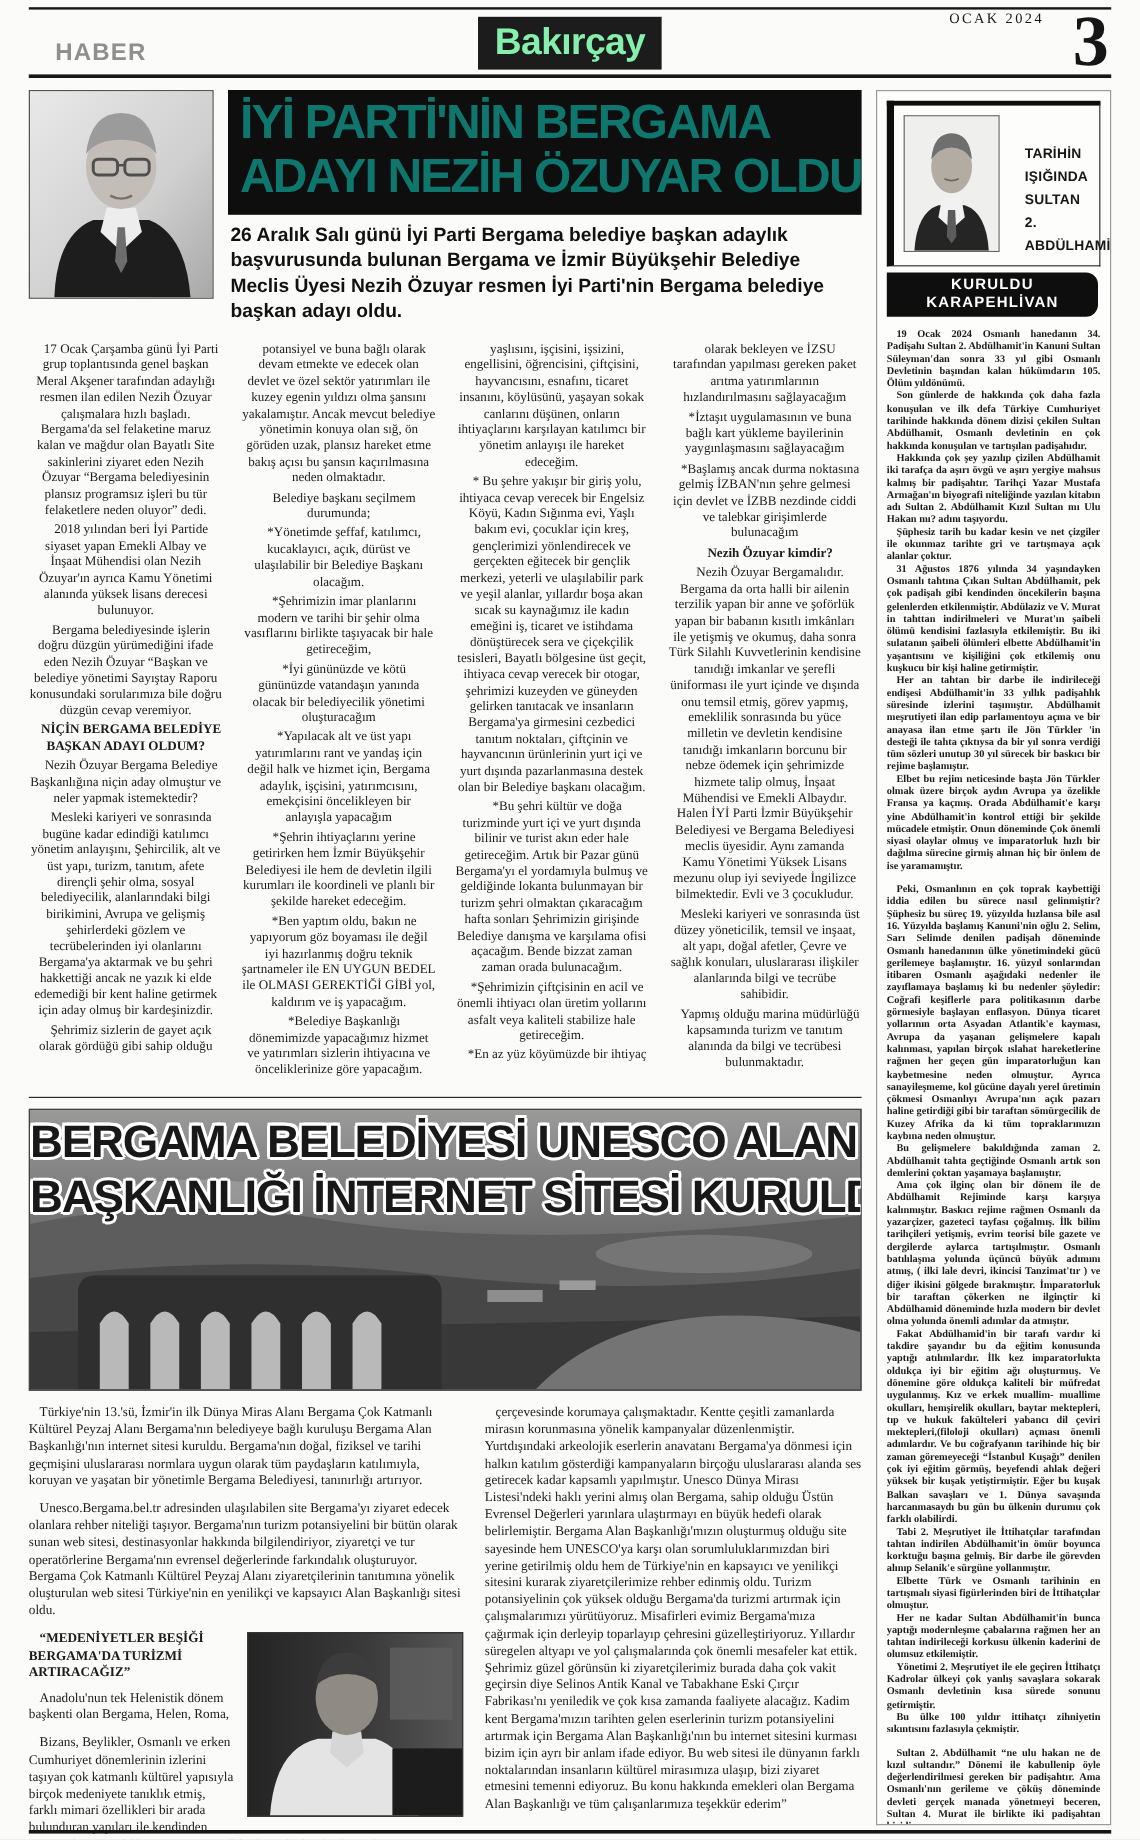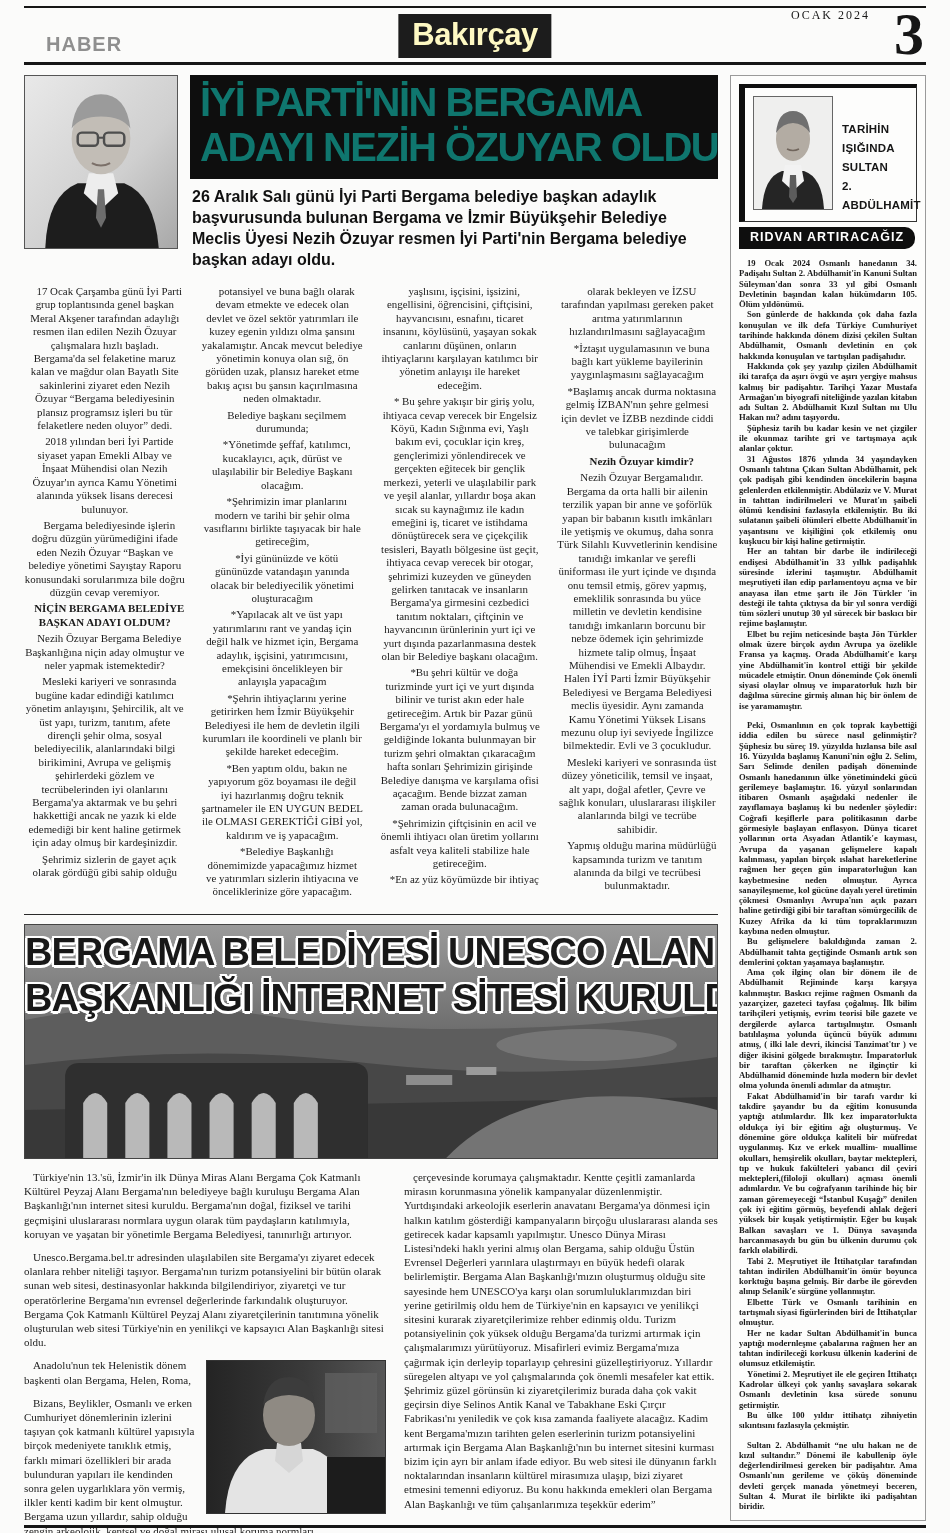--- a/index.html
+++ b/index.html
@@ -4,21 +4,21 @@
 <style>
   html,body{margin:0;padding:0;background:#e8e8e6;}
   .page{position:relative;width:950px;height:1533px;background:#fbfbfa;margin:0 auto;
         overflow:hidden;color:#161616;}
   
   .hdr{position:relative;margin:6px 24px 0;border-top:2px solid #161616;height:54px;
        border-bottom:3px solid #161616;}
   .hdr-section{position:absolute;left:22px;bottom:8px;font:bold 20px/20px "Liberation Sans",sans-serif;
        color:#8f8f8f;letter-spacing:1px;}
   .masthead{position:absolute;left:50%;transform:translateX(-50%);bottom:4px;background:#1c1c1c;
-       color:#fef9c3;font:bold 31px/34px "Liberation Sans",sans-serif;padding:4px 14px 6px;letter-spacing:-0.5px;}
+       color:#86efac;font:bold 31px/34px "Liberation Sans",sans-serif;padding:4px 14px 6px;letter-spacing:-0.5px;}
   .hdr-right{position:absolute;right:2px;bottom:2px;display:flex;align-items:flex-start;gap:24px;}
   .hdr-date{font:12px/14px "Liberation Serif",serif;letter-spacing:2px;margin-bottom:8px;}
   .hdr-page{font:bold 60px/52px "Liberation Serif",serif;}
   
   .content{display:flex;gap:12px;padding:10px 24px 0;}
   .main{width:694px;flex:none;}
   .sidebar{flex:1;border:1px solid #9a9a9a;padding:8px 8px 6px;box-sizing:border-box;
        height:1446px;overflow:hidden;background:#fdfdfc;}
   
   .a1-top{display:flex;gap:12px;}
@@ -44,21 +44,21 @@
   .a2-body{display:flex;gap:18px;margin-top:11px;height:398px;overflow:hidden;
        font-family:"Liberation Serif",serif;font-size:11px;line-height:14.2px;color:#1b1b1b;}
   .a2-left{width:362px;flex:none;min-width:0;}
   .a2-right{flex:1;min-width:0;}
   .a2-body p.b{margin:0 0 9px;}
   .a2-body p.bh{margin:4px 0 7px;font-weight:bold;text-indent:9px;}
   .inset-photo{float:right;width:178px;height:152px;margin:2px 0 6px 9px;background:#2d2d2d;border:1px solid #333;}
   .inset-photo svg{display:block;width:100%;height:100%;}
   
   .sb-titlebox{position:relative;border:1px solid #333;border-left:6px solid #0e0e0e;border-top:4px solid #0e0e0e;
-       padding:8px 4px 6px 8px;display:flex;gap:9px;}
+       padding:8px 4px 6px 8px;display:flex;gap:21px;}
   .sb-photo{width:78px;height:112px;flex:none;border:1px solid #666;background:#efefef;}
   .sb-photo svg{display:block;width:100%;height:100%;}
   .sb-title{font:bold 11.5px/19px "Liberation Sans",sans-serif;padding-top:24px;letter-spacing:0.2px;}
   .sb-byline{background:#0e0e0e;color:#fff;font:bold 12.5px/15px "Liberation Sans",sans-serif;
        letter-spacing:1px;text-align:center;padding:3px 4px 4px;border-radius:0 10px 10px 0;margin:5px 2px 0 0;}
   .sb-body{margin-top:9px;font-family:"Liberation Serif",serif;font-size:8.6px;line-height:10.3px;
        text-align:justify;color:#1b1b1b;height:1252px;overflow:hidden;font-weight:bold;}
   .sb-body p{margin:0;text-indent:8px;}
   .sb-body p.sp{margin-top:9px;}
   
@@ -208,20 +208,21 @@
                 <rect width="178" height="152" fill="url(#g3)"></rect>
                 <rect x="118" y="12" width="52" height="60" fill="#5f5f5f" opacity="0.8"></rect>
                 <path d="M18 152 Q22 96 58 88 L106 88 Q138 98 142 152 Z" fill="#e4e4e4"></path>
                 <path d="M70 82 L94 82 L96 100 L82 112 L68 100 Z" fill="#d6d6d6"></path>
                 <ellipse cx="82" cy="54" rx="26" ry="31" fill="#8f8a83"></ellipse>
                 <path d="M56 44 Q60 16 82 16 Q104 16 108 44 Q98 34 82 34 Q66 34 56 44 Z" fill="#3c3c3c"></path>
                 <rect x="120" y="96" width="58" height="56" fill="#1c1c1c"></rect>
               </svg>
             </div>
             <div id="a2l-rest">
+                <p class="bh">“MEDENİYETLER BEŞİĞİ BERGAMA'DA TURİZMİ ARTIRACAĞIZ”</p>
                 <p class="b">Anadolu'nun tek Helenistik dönem başkenti olan Bergama, Helen, Roma,</p>
                 <p class="b">Bizans, Beylikler, Osmanlı ve erken Cumhuriyet dönemlerinin izlerini taşıyan çok katmanlı kültürel yapısıyla birçok medeniyete tanıklık etmiş, farklı mimari özellikleri bir arada bulunduran yapıları ile kendinden sonra gelen uygarlıklara yön vermiş, ilkler kenti kadim bir kent olmuştur. Bergama uzun yıllardır, sahip olduğu zengin arkeolojik, kentsel ve doğal mirası ulusal koruma normları</p>
               </div>
           </div>
           <div class="a2-right" id="a2-right">
               <p class="b">çerçevesinde korumaya çalışmaktadır. Kentte çeşitli zamanlarda mirasın korunmasına yönelik kampanyalar düzenlenmiştir. Yurtdışındaki arkeolojik eserlerin anavatanı Bergama'ya dönmesi için halkın katılım gösterdiği kampanyaların birçoğu uluslararası alanda ses getirecek kadar kapsamlı yapılmıştır. Unesco Dünya Mirası Listesi'ndeki haklı yerini almış olan Bergama, sahip olduğu Üstün Evrensel Değerleri yarınlara ulaştırmayı en büyük hedefi olarak belirlemiştir. Bergama Alan Başkanlığı'mızın oluşturmuş olduğu site sayesinde hem UNESCO'ya karşı olan sorumluluklarımızdan biri yerine getirilmiş oldu hem de Türkiye'nin en kapsayıcı ve yenilikçi sitesini kurarak ziyaretçilerimize rehber edinmiş oldu. Turizm potansiyelinin çok yüksek olduğu Bergama'da turizmi artırmak için çalışmalarımızı yürütüyoruz. Misafirleri evimiz Bergama'mıza çağırmak için derleyip toparlayıp çehresini güzelleştiriyoruz. Yıllardır süregelen altyapı ve yol çalışmalarında çok önemli mesafeler kat ettik. Şehrimiz güzel görünsün ki ziyaretçilerimiz burada daha çok vakit geçirsin diye Selinos Antik Kanal ve Tabakhane Eski Çırçır Fabrikası'nı yeniledik ve çok kısa zamanda faaliyete alacağız. Kadim kent Bergama'mızın tarihten gelen eserlerinin turizm potansiyelini artırmak için Bergama Alan Başkanlığı'nın bu internet sitesini kurması bizim için ayrı bir anlam ifade ediyor. Bu web sitesi ile dünyanın farklı noktalarından insanların kültürel mirasımıza ulaşıp, bizi ziyaret etmesini temenni ediyoruz. Bu konu hakkında emekleri olan Bergama Alan Başkanlığı ve tüm çalışanlarımıza teşekkür ederim”</p>
             </div>
         </div>
       </section>
     </div>
@@ -238,21 +239,21 @@
             <path d="M22 36 Q24 14 39 14 Q54 14 56 36 Q49 26 39 26 Q29 26 22 36 Z" fill="#6f6f6f"></path>
             <path d="M33 52 Q39 55 45 52" stroke="#70655c" stroke-width="1.5" fill="none"></path>
           </svg>
         </div>
         <div class="sb-title">
           <div>TARİHİN IŞIĞINDA</div>
           <div>SULTAN</div>
           <div>2. ABDÜLHAMİT</div>
         </div>
       </div>
-      <div class="sb-byline">RIDVAN ARTIRACAĞIZ</div>
+      <div class="sb-byline">KURULDU KARAPEHLİVAN</div>
       <div class="sb-body" id="sb-body">
           <p>19 Ocak 2024 Osmanlı hanedanın 34. Padişahı Sultan 2. Abdülhamit'in Kanuni Sultan Süleyman'dan sonra 33 yıl gibi Osmanlı Devletinin başından kalan hükümdarın 105. Ölüm yıldönümü.</p>
           <p>Son günlerde de hakkında çok daha fazla konuşulan ve ilk defa Türkiye Cumhuriyet tarihinde hakkında dönem dizisi çekilen Sultan Abdülhamit,  Osmanlı devletinin en çok hakkında konuşulan ve tartışılan padişahıdır.</p>
           <p>Hakkında çok şey yazılıp çizilen Abdülhamit iki tarafça da aşırı övgü ve aşırı yergiye mahsus kalmış bir padişahtır. Tarihçi Yazar Mustafa Armağan'ın biyografi niteliğinde yazılan kitabın adı Sultan 2. Abdülhamit Kızıl Sultan mı Ulu Hakan mı? adını taşıyordu.</p>
           <p>Şüphesiz tarih bu kadar kesin ve net çizgiler ile okunmaz tarihte gri ve tartışmaya açık alanlar çoktur.</p>
           <p>31 Ağustos 1876 yılında 34 yaşındayken Osmanlı tahtına Çıkan Sultan Abdülhamit, pek çok padişah gibi kendinden öncekilerin başına gelenlerden etkilenmiştir.  Abdülaziz ve V. Murat in tahttan indirilmeleri ve Murat'ın şaibeli ölümü kendisini fazlasıyla etkilemiştir.  Bu iki sulatanın şaibeli ölümleri elbette Abdülhamit'in yaşantısını ve kişiliğini çok etkilemiş onu kuşkucu bir kişi haline getirmiştir.</p>
           <p>Her an tahtan bir darbe ile indirileceği endişesi Abdülhamit'in 33 yıllık padişahlık süresinde izlerini taşımıştır. Abdülhamit meşrutiyeti ilan edip parlamentoyu açma ve bir anayasa ilan etme şartı ile Jön Türkler 'in desteği ile tahta çıktıysa da bir yıl sonra verdiği tüm sözleri unutup 30 yıl sürecek bir baskıcı bir rejime başlamıştır.</p>
           <p>Elbet bu rejim neticesinde başta Jön Türkler olmak üzere birçok aydın Avrupa ya özelikle Fransa ya kaçmış. Orada Abdülhamit'e karşı yine Abdülhamit'in kontrol ettiği bir şekilde mücadele etmiştir. Onun döneminde Çok önemli siyasi olaylar olmuş ve imparatorluk hızlı bir dağılma sürecine girmiş alınan hiç bir önlem de ise yaramamıştır.</p>
           <p class="sp">Peki, Osmanlının en çok toprak kaybettiği iddia edilen bu sürece nasıl gelinmiştir? Şüphesiz bu süreç 19.  yüzyılda hızlansa bile asıl 16. Yüzyılda başlamış Kanuni'nin oğlu 2. Selim,  Sarı Selimde denilen padişah döneminde Osmanlı hanedanının ülke yönetimindeki gücü gerilemeye başlamıştır. 16. yüzyıl sonlarından itibaren Osmanlı aşağıdaki nedenler ile zayıflamaya başlamış ki bu nedenler şöyledir: Coğrafi keşiflerle para politikasının darbe görmesiyle başlayan enflasyon.  Dünya ticaret yollarının orta Asyadan Atlantik'e kayması,  Avrupa da yaşanan gelişmelere kapalı kalınması, yapılan birçok ıslahat hareketlerine rağmen her geçen gün imparatorluğun kan kaybetmesine neden olmuştur.  Ayrıca sanayileşmeme, kol gücüne dayalı yerel üretimin çökmesi Osmanlıyı Avrupa'nın açık pazarı haline getirdiği gibi bir taraftan sömürgecilik de Kuzey Afrika da ki tüm topraklarımızın kaybına neden olmuştur.</p>
           <p>Bu gelişmelere bakıldığında zaman 2. Abdülhamit tahta geçtiğinde Osmanlı artık son demlerini çoktan yaşamaya başlamıştır.</p>

